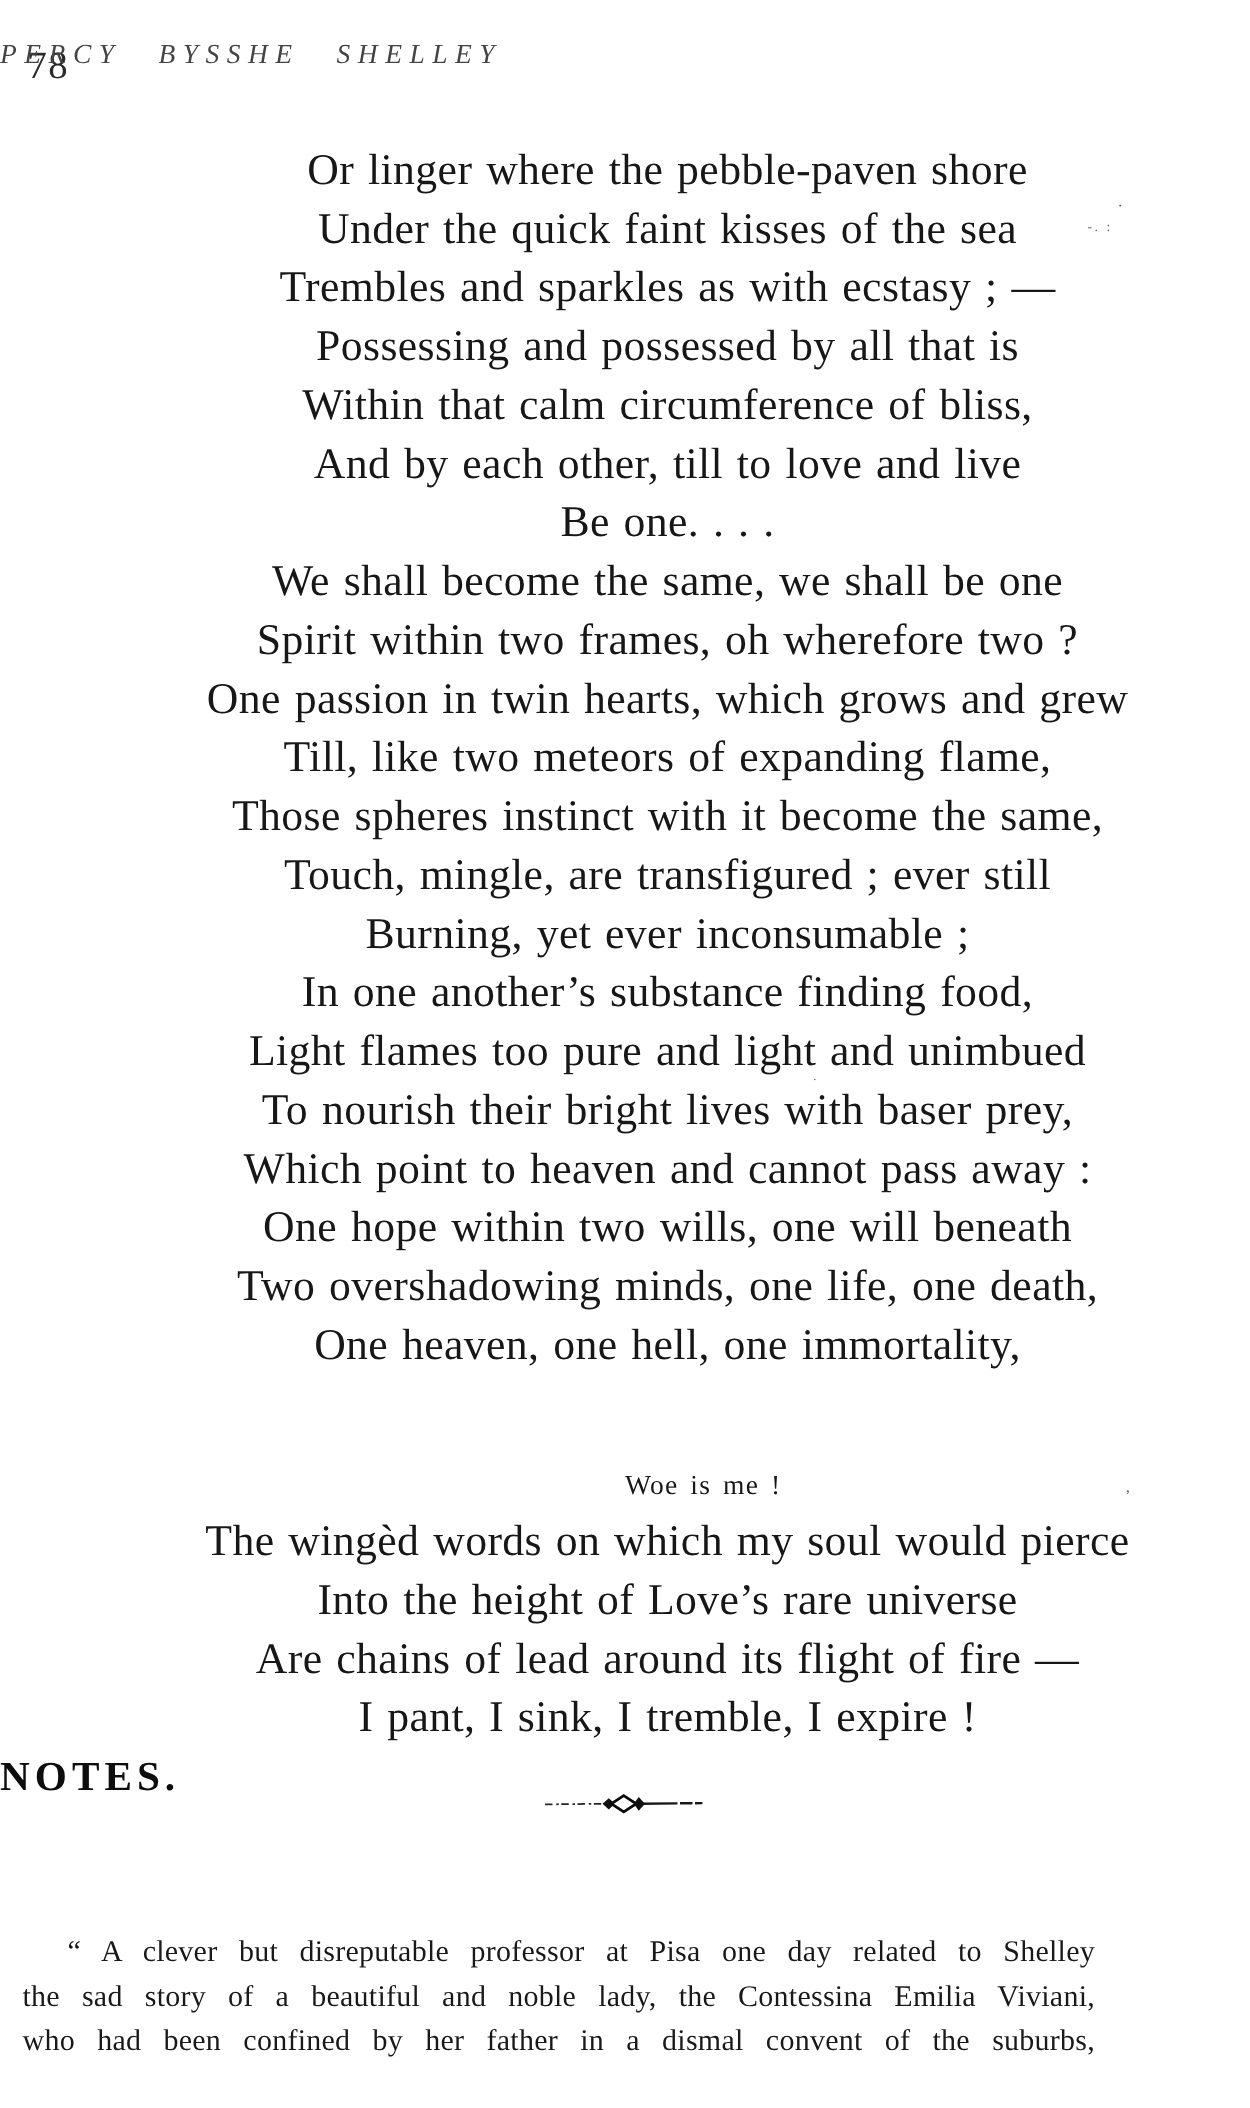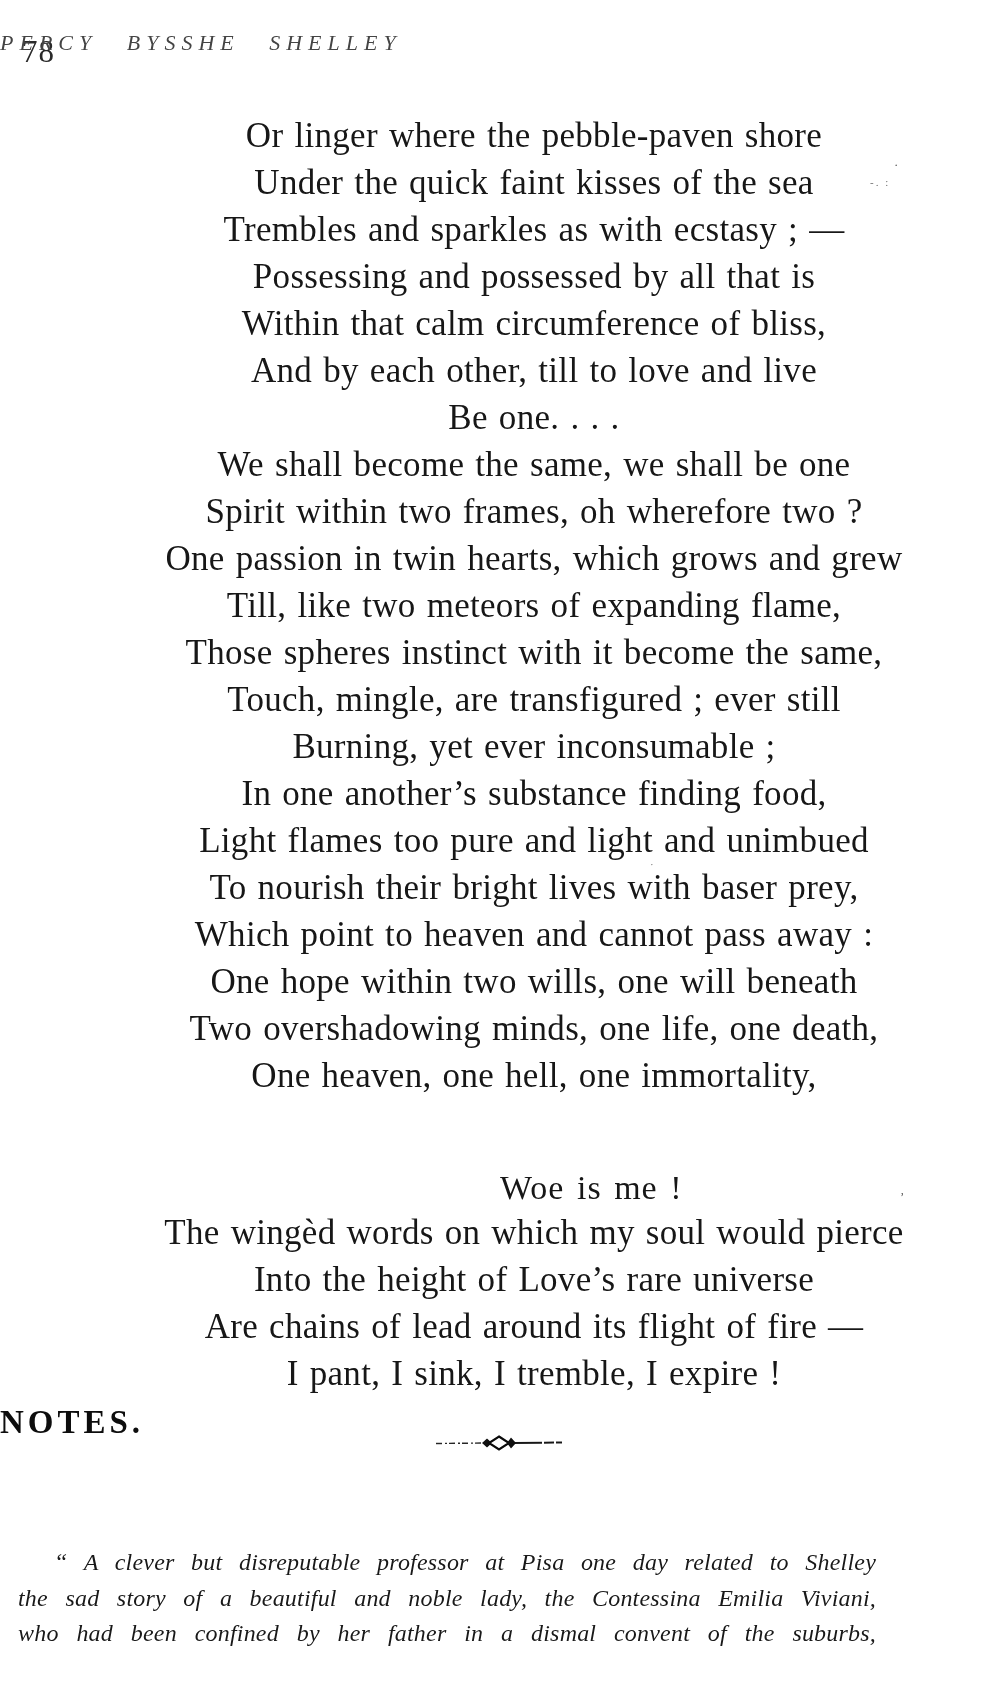--- a/index.html
+++ b/index.html
@@ -35,21 +35,21 @@
     height:47px; line-height:47px;
     font-size:35px;
     white-space:nowrap;
     letter-spacing:0.3px;
     word-spacing:2px;
     color:#1c1c1c;
   }
   .interjection {
     position:absolute; left:500px; top:1164px;
     height:47px; line-height:47px;
-    font-size:34px; letter-spacing:1px; word-spacing:3px;
+    font-size:22px; letter-spacing:1px; word-spacing:3px;
     white-space:nowrap;
     color:#1c1c1c;
   }
   
   .divider {
     position:absolute; left:434px; top:1435px;
     width:130px; height:16px;
   }
   
   .notes-heading {
@@ -64,21 +64,20 @@
     width:858px;
     font-size:24px;
     color:#1e1e1e;
   }
   .nl {
     line-height:35.5px;
     text-align:justify;
     text-align-last:justify;
     white-space:normal;
     letter-spacing:0.2px;
-    font-style:italic;
   }
   .nl.indent { padding-left:36px; }
   
   .speck {
     position:absolute;
     color:#5a5a5a;
     font-size:13px;
     line-height:13px;
     letter-spacing:2px;
     user-select:none;

